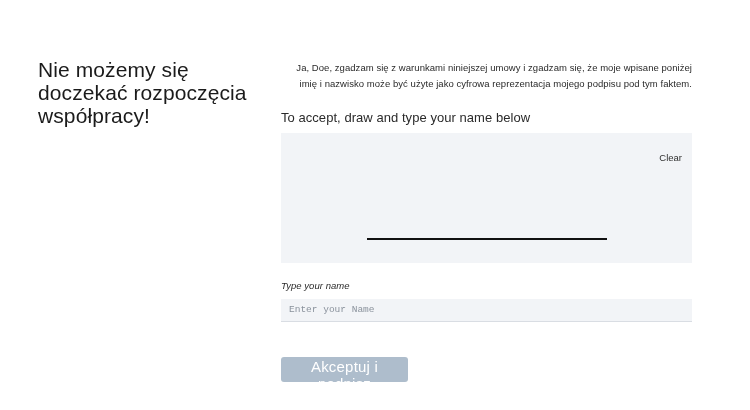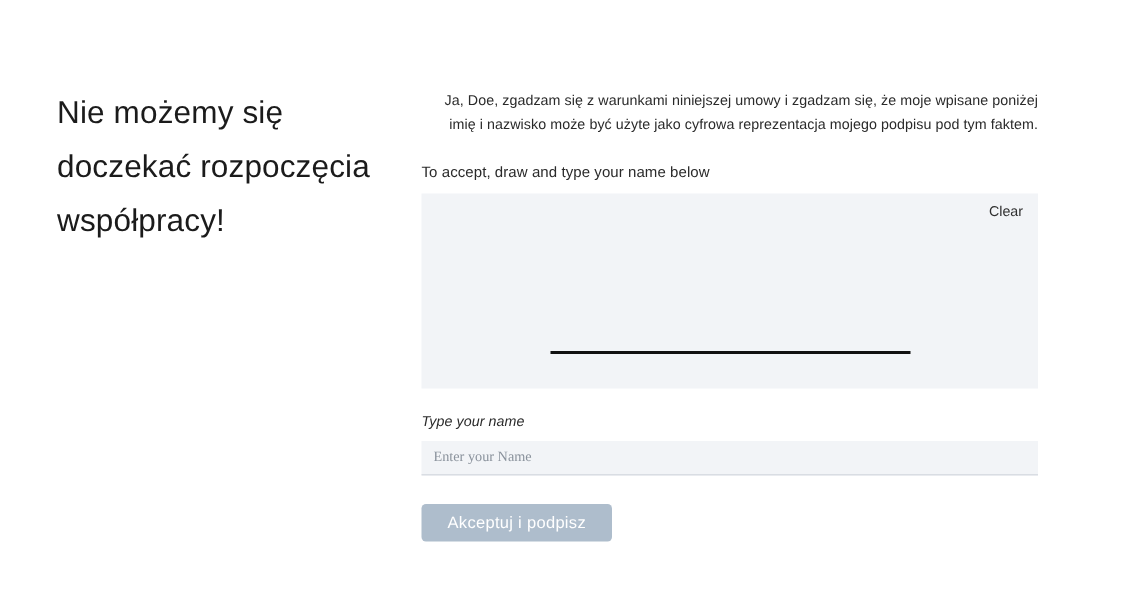--- a/index.html
+++ b/index.html
@@ -18,56 +18,56 @@
     width: 750px;
     height: 410px;
     background: #ffffff;
   }
   .heading {
     position: absolute;
     left: 38px;
     top: 44px;
     width: 215px;
     font-size: 21px;
-    line-height: 36px;
+    line-height: 23px;
     color: #1b1b1b;
     font-weight: 400;
     letter-spacing: 0.1px;
   }
   .form-col {
     position: absolute;
     left: 281px;
     top: 60px;
     width: 411px;
   }
   .agree-text {
     font-size: 9.5px;
     line-height: 16px;
     color: #2a2a2a;
     margin: 0 0 18px 0;
     letter-spacing: 0.05px;
     text-align: right;
   }
   .draw-label {
-    font-size: 10px;
+    font-size: 13px;
     color: #2a2a2a;
     margin: 0 0 8px 0;
     letter-spacing: 0.05px;
   }
   .signature-box {
     position: relative;
     width: 411px;
     height: 130px;
     background: #f2f4f7;
     box-sizing: border-box;
   }
   .clear-link {
     position: absolute;
     right: 10px;
-    top: 7px;
+    top: 19px;
     font-size: 9.5px;
     color: #2f2f2f;
     cursor: pointer;
     background: none;
     border: none;
     padding: 0;
     font-family: "Liberation Sans", sans-serif;
   }
   .signature-stroke {
     position: absolute;
@@ -87,36 +87,36 @@
   .name-input {
     width: 411px;
     height: 23px;
     background: #f2f4f7;
     border: none;
     border-bottom: 1px solid #d9dde3;
     box-sizing: border-box;
     padding: 0 8px;
     font-size: 9.5px;
     color: #6f7782;
-    font-family: Liberation Serif, serif;
+    font-family: Liberation Mono, monospace;
     outline: none;
   }
   .name-input::placeholder {
     color: #8a929c;
   }
   .submit-button {
     display: block;
-    margin-top: 19px;
+    margin-top: 35px;
     width: 127px;
     height: 25px;
     background: #aebdcc;
     color: #ffffff;
     border: none;
     border-radius: 3px;
-    font-size: 11px;
+    font-size: 15px;
     font-family: "Liberation Sans", sans-serif;
     cursor: pointer;
     letter-spacing: 0.2px;
   }
 </style>
 </head>
 <body>
 
 <div class="page">
 

